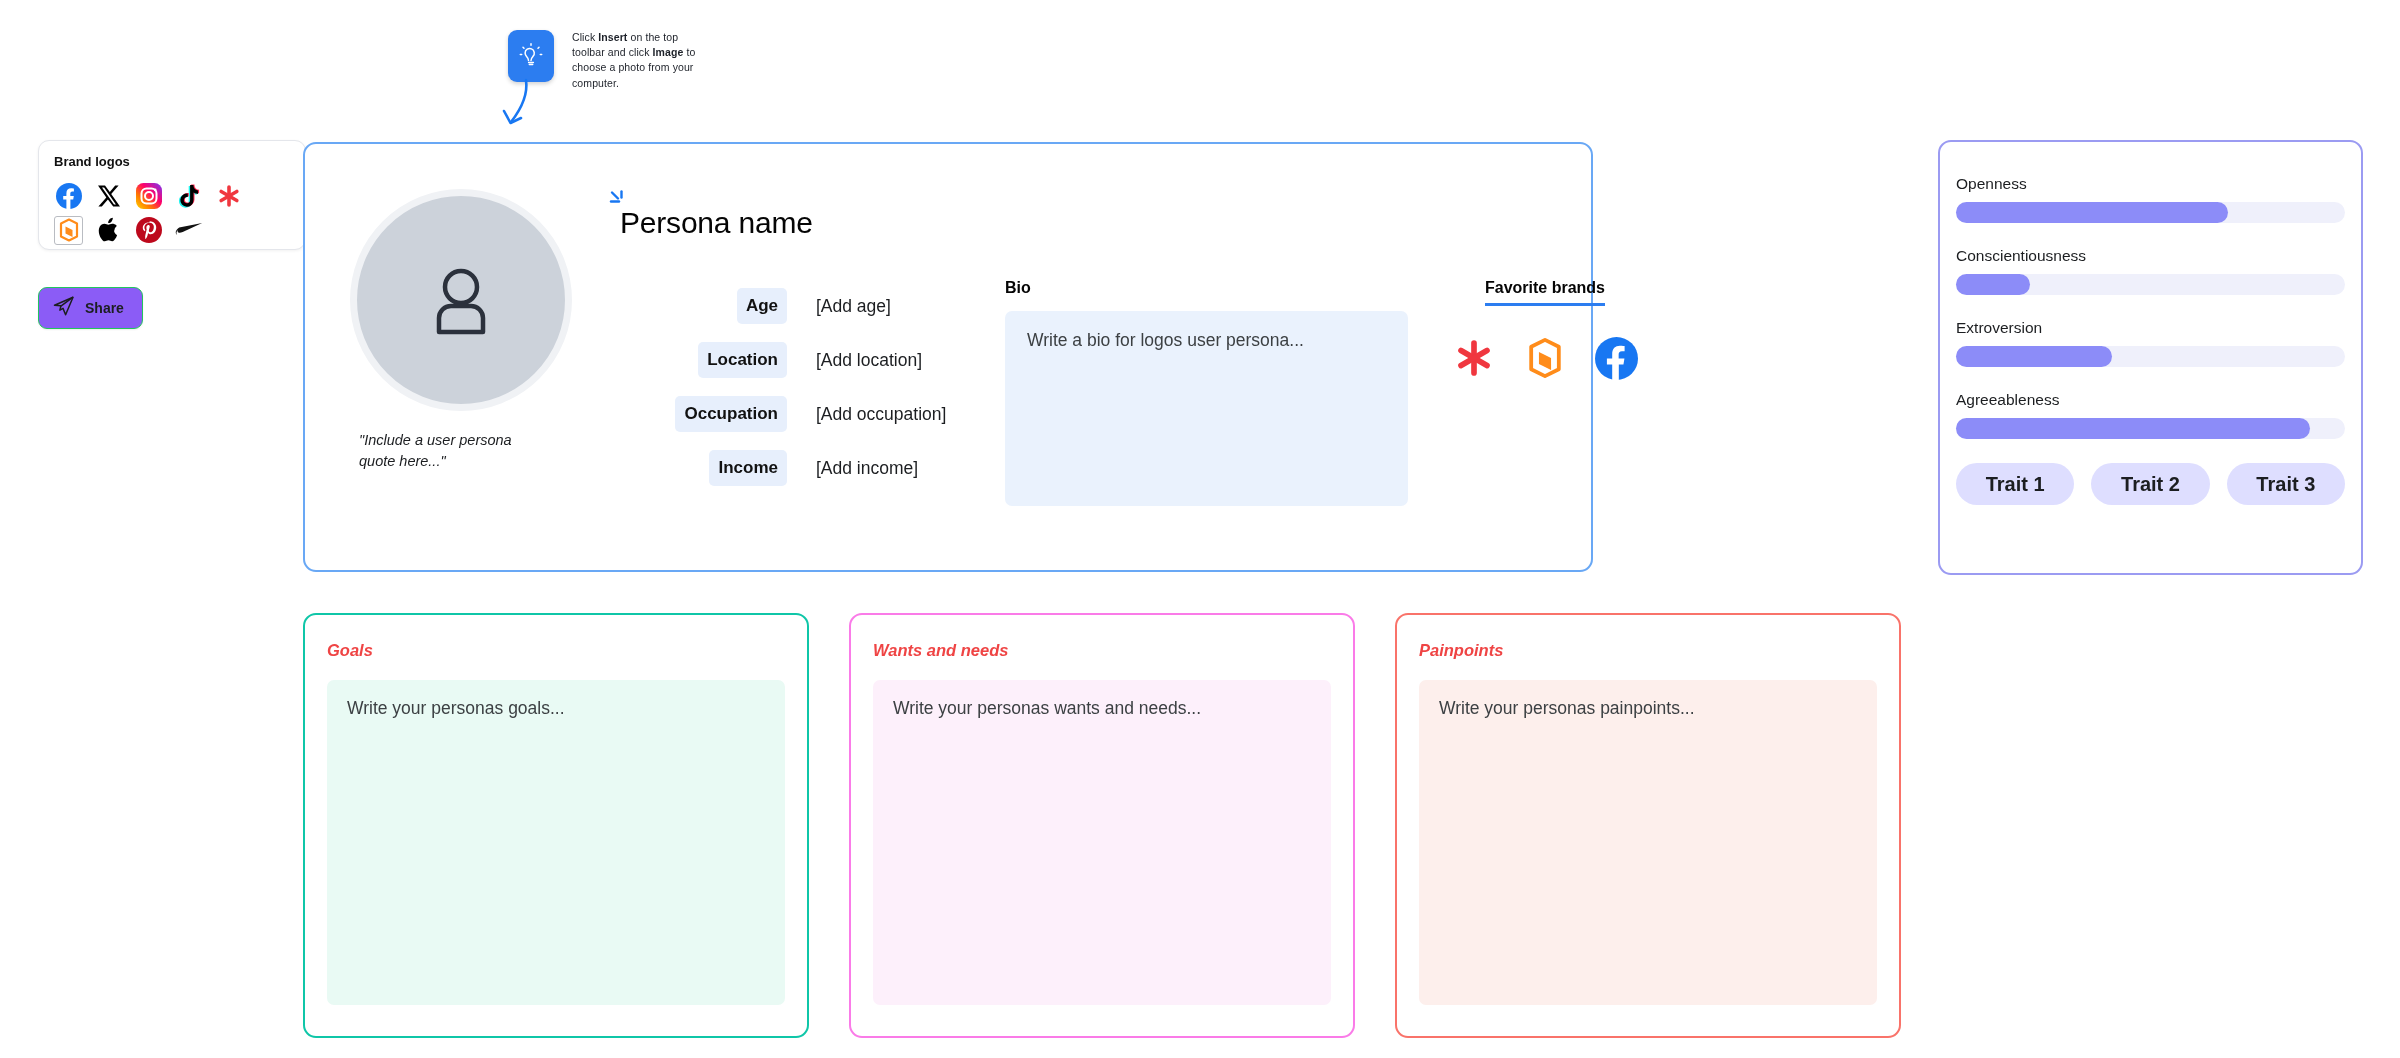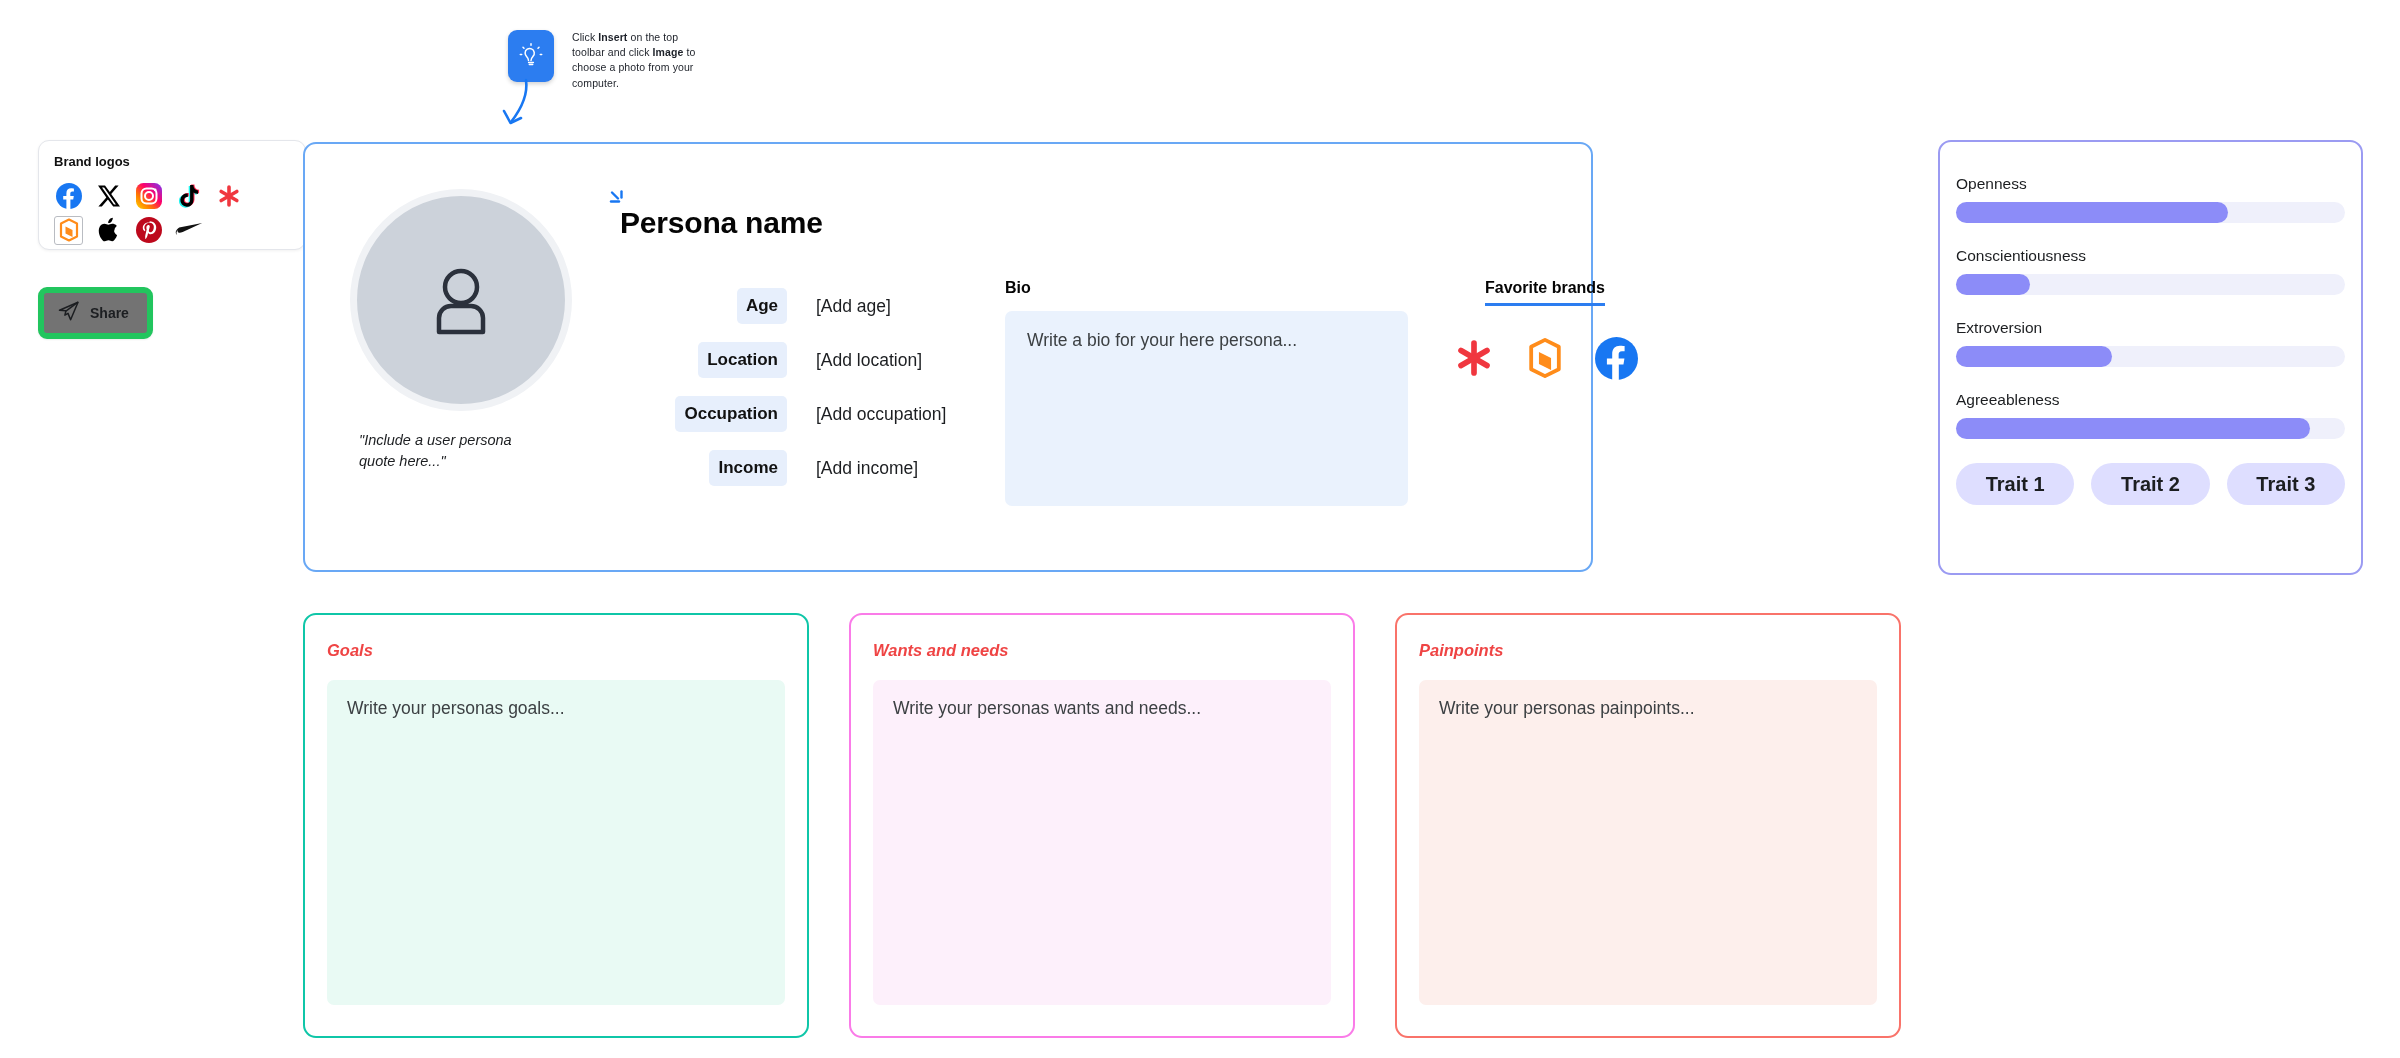--- a/index.html
+++ b/index.html
@@ -31,21 +31,21 @@
   .brand-title { font-size: 13px; font-weight: bold; color: #111; margin-bottom: 10px; }
   .brand-row { display: flex; align-items: center; gap: 11px; height: 34px; }
   .brand-cell { width: 29px; height: 29px; display: flex; align-items: center; justify-content: center; }
   .brand-cell.selected { border: 1px solid #b9bcc2; border-radius: 3px; }
 
   
   .share-btn {
     position: absolute; left: 38px; top: 287px;
     display: flex; align-items: center; gap: 10px;
     padding: 8px 18px 8px 14px;
-    background: #737373; border: 6px solid #22c55e; border-radius: 9px;
+    background: #8b5cf6; border: 1px solid #22c55e; border-radius: 9px;
     box-shadow: 0 1px 2px rgba(0,0,0,.07); cursor: pointer;
   }
   .share-label { font-size: 14px; font-weight: bold; color: #1c1e21; }
 
   
   .persona-card {
     position: absolute; left: 303px; top: 142px; width: 1290px; height: 430px;
     border: 2.5px solid #69a8f5; border-radius: 13px; background: #fff;
   }
   .avatar-wrap { position: absolute; left: 45px; top: 45px; width: 222px; }
@@ -54,21 +54,21 @@
     background: #ccd2da; border: 7px solid #f0f2f5;
     display: flex; align-items: center; justify-content: center;
   }
   .quote {
     margin-top: 19px; font-size: 14.5px; font-style: italic; color: #1c1e21;
     line-height: 1.45; padding-left: 9px; width: 200px;
   }
 
   .persona-name {
     position: absolute; left: 315px; top: 62px;
-    font-size: 30px; font-weight: bold; color: #050505; letter-spacing: -.2px;
+    font-size: 30px; font-weight: normal; color: #050505; letter-spacing: -.2px;
   }
   .cursor-mark { position: absolute; left: 303px; top: 45px; }
 
   .fields { position: absolute; left: 310px; top: 135px; }
   .field-row { display: flex; align-items: center; height: 54px; }
   .field-label-box { width: 172px; display: flex; justify-content: flex-end; }
   .field-label {
     font-size: 17px; font-weight: bold; color: #111;
     background: #e7effc; border-radius: 5px; padding: 8px 9px;
   }
@@ -275,21 +275,21 @@
       <div class="field-row">
         <div class="field-label-box">
             <span class="field-label">Income</span>
           </div>
         <div class="field-value">[Add income]</div>
       </div>
     </div>
 
     <div class="bio-block">
       <div class="bio-title">Bio</div>
-      <div class="bio-box">Write a bio for your here persona...</div>
+      <div class="bio-box">Write a bio for logos user persona...</div>
     </div>
 
     <div class="fav-block">
       <span class="fav-title">Favorite brands</span>
       <div class="fav-logos">
         <div class="fav-cell">
           <svg width="40" height="40" viewBox="0 0 24 24">
               <g stroke="#f0373f" stroke-width="3.4" stroke-linecap="round">
                 <path d="M12 3v18"></path>
                 <path d="M4.2 7.5l15.6 9"></path>

